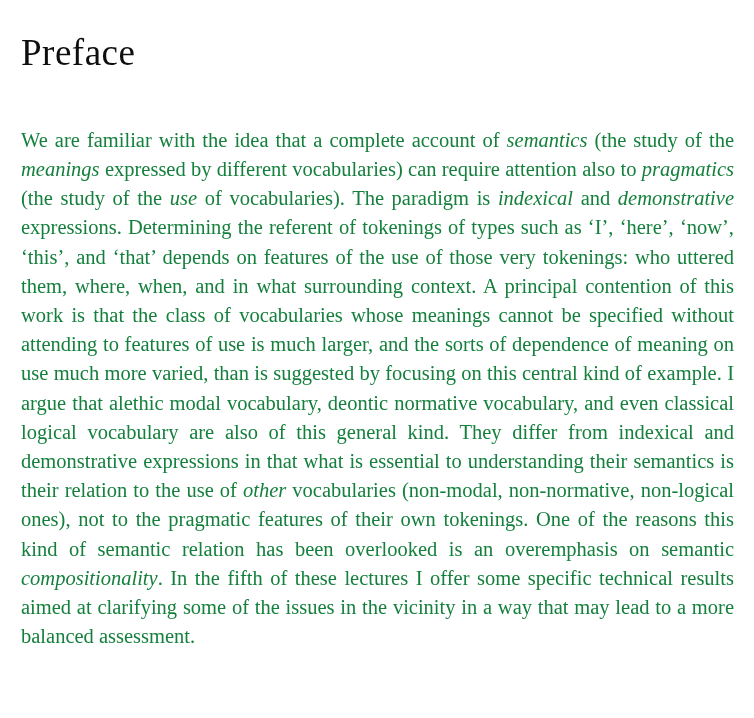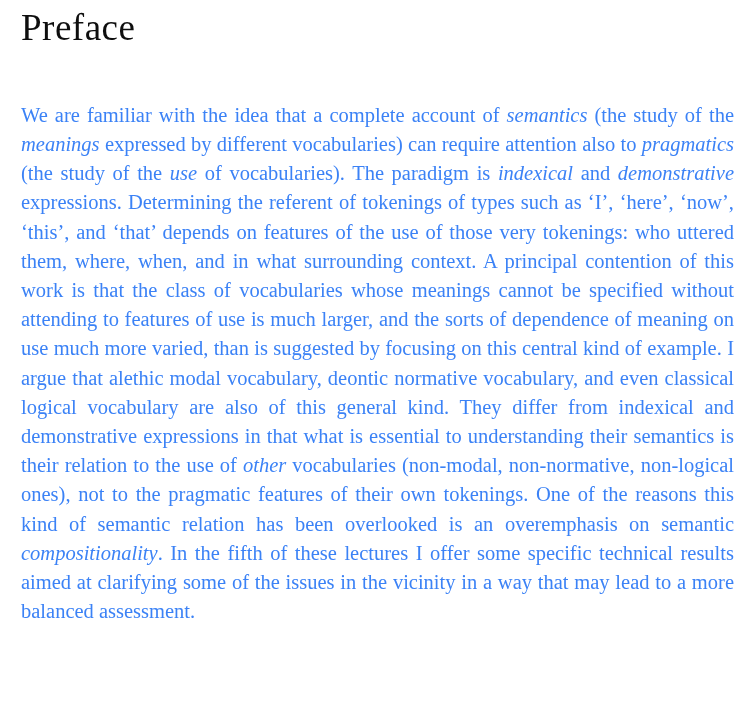--- a/index.html
+++ b/index.html
@@ -16,36 +16,36 @@
   }
   .page {
     box-sizing: border-box;
     width: 754px;
     height: 718px;
     padding: 0 20px 0 21px;
     background: #ffffff;
   }
   .page-title {
     margin: 0;
-    padding-top: 8px;
+    padding-top: 33px;
     font-family: "Liberation Serif", serif;
     font-size: 37px;
     font-weight: normal;
     letter-spacing: 0.5px;
     line-height: 1.1;
     color: #0e0e0e;
   }
   .body-paragraph {
     margin: 0;
     margin-top: 52px;
     font-family: "Liberation Serif", serif;
     font-size: 20.5px;
     line-height: 29.2px;
     text-align: justify;
-    color: #3b82f6;
+    color: #15803d;
   }
   .body-paragraph em {
     font-style: italic;
   }
 </style>
 </head>
 <body>
 
 <div class="page">
   <h1 class="page-title">Preface</h1>

